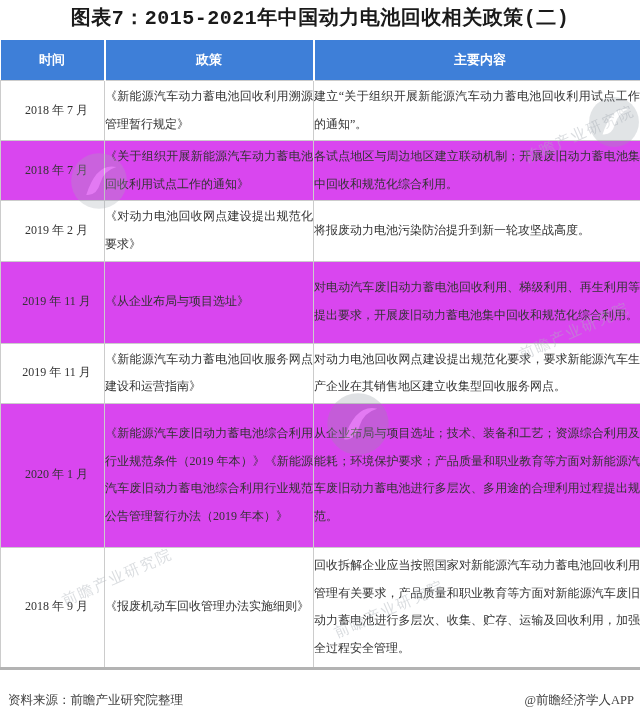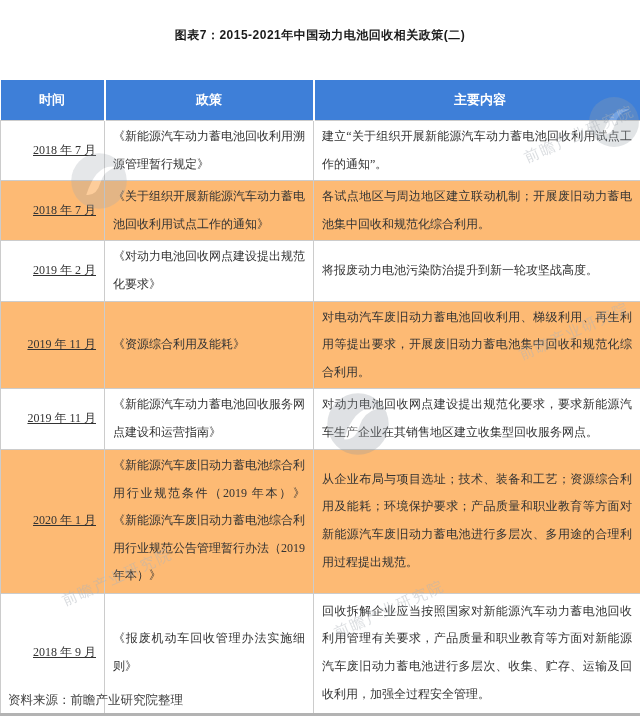--- a/index.html
+++ b/index.html
@@ -3,52 +3,51 @@
 <meta charset="utf-8">
 <style>
   html,body{margin:0;padding:0;}
   body{
     width:640px;height:723px;position:relative;overflow:hidden;
     background:#ffffff;
     font-family:"Liberation Serif","DejaVu Serif",serif;
     color:#333333;
   }
   .page-title{
-    margin:0;padding:27px 0 7px 0;
+    margin:0;padding:4px 0 7px 0;
     text-align:center;
-    font-family:Liberation Sans, sans-serif;
-    font-size:12px;font-weight:bold;color:#1a1a1a;
+    font-family:Liberation Mono, monospace;
+    font-size:20px;font-weight:bold;color:#1a1a1a;
     letter-spacing:0.5px;
   }
   table.policy-table{
     position:absolute;top:40px;left:0;
     width:640px;border-collapse:collapse;table-layout:fixed;
     border-bottom:3px solid #b3b3b3;
     background:transparent;
-    margin-top:40px;
   }
   col.c-time{width:104px;}
   col.c-policy{width:209px;}
   col.c-content{width:327px;}
   th{
     height:38px;background:#3e7fd8;color:#ffffff;
     font-family:"Liberation Sans","DejaVu Sans",sans-serif;
     font-size:13px;font-weight:bold;text-align:center;vertical-align:middle;
     border-right:2px solid #ffffff;
   }
   th:last-child{border-right:none;padding-left:6px;}
   td{
     border:1px solid #cccccc;
     font-size:12px;line-height:2.3;vertical-align:middle;
-    padding:2px 8px;
+    padding:2px 0;
     word-break:break-all;
   }
-  td.time-cell{text-align:right;padding-left:8px;white-space:nowrap;text-decoration:underline;}
+  td.time-cell{text-align:center;padding-left:8px;white-space:nowrap;}
   td.policy-cell,td.content-cell{text-align:justify;}
-  tr.alt td{background:#fdba74;background-clip:padding-box;}
+  tr.alt td{background:#d946ef;background-clip:padding-box;}
   tr.r1{height:59px;} tr.r2{height:58px;} tr.r3{height:58px;}
   tr.r4{height:82px;} tr.r5{height:58px;} tr.r6{height:144px;}
   tr.r7{height:121px;} tr.r8{height:26px;}
   tr.r8 td{line-height:1.7;}
   .footer{
     position:absolute;left:0;top:692px;width:640px;
     display:flex;justify-content:space-between;align-items:flex-end;
     box-sizing:border-box;padding:0 6px 0 8px;
     font-size:12.5px;color:#3f3f3f;
   }
@@ -91,21 +90,21 @@
       <td class="policy-cell">《关于组织开展新能源汽车动力蓄电池回收利用试点工作的通知》</td>
       <td class="content-cell">各试点地区与周边地区建立联动机制；开展废旧动力蓄电池集中回收和规范化综合利用。</td>
     </tr>
     <tr class="r3">
       <td class="time-cell">2019 年 2 月</td>
       <td class="policy-cell">《对动力电池回收网点建设提出规范化要求》</td>
       <td class="content-cell">将报废动力电池污染防治提升到新一轮攻坚战高度。</td>
     </tr>
     <tr class="r4 alt">
       <td class="time-cell">2019 年 11 月</td>
-      <td class="policy-cell">《资源综合利用及能耗》</td>
+      <td class="policy-cell">《从企业布局与项目选址》</td>
       <td class="content-cell">对电动汽车废旧动力蓄电池回收利用、梯级利用、再生利用等提出要求，开展废旧动力蓄电池集中回收和规范化综合利用。</td>
     </tr>
     <tr class="r5">
       <td class="time-cell">2019 年 11 月</td>
       <td class="policy-cell">《新能源汽车动力蓄电池回收服务网点建设和运营指南》</td>
       <td class="content-cell">对动力电池回收网点建设提出规范化要求，要求新能源汽车生产企业在其销售地区建立收集型回收服务网点。</td>
     </tr>
     <tr class="r6 alt">
       <td class="time-cell">2020 年 1 月</td>
       <td class="policy-cell">《新能源汽车废旧动力蓄电池综合利用行业规范条件（2019 年本）》《新能源汽车废旧动力蓄电池综合利用行业规范公告管理暂行办法（2019 年本）》</td>
@@ -137,13 +136,14 @@
   <svg width="64" height="64" viewBox="0 0 100 100">
       <circle cx="50" cy="50" r="48" fill="#8f979f"></circle>
       <path d="M28 74 Q46 18 80 26 Q58 32 52 54 Q46 76 28 74 Z" fill="#ffffff"></path>
     </svg>
 </div>
 <div class="wm wm-text" style="left:58px;top:568px;">前瞻产业研究院</div>
 <div class="wm wm-text" style="left:330px;top:600px;">前瞻产业研究院</div>
 
 <div class="footer">
   <span>资料来源：前瞻产业研究院整理</span>
+  <span>@前瞻经济学人APP</span>
 </div>
 
 </body></html>

